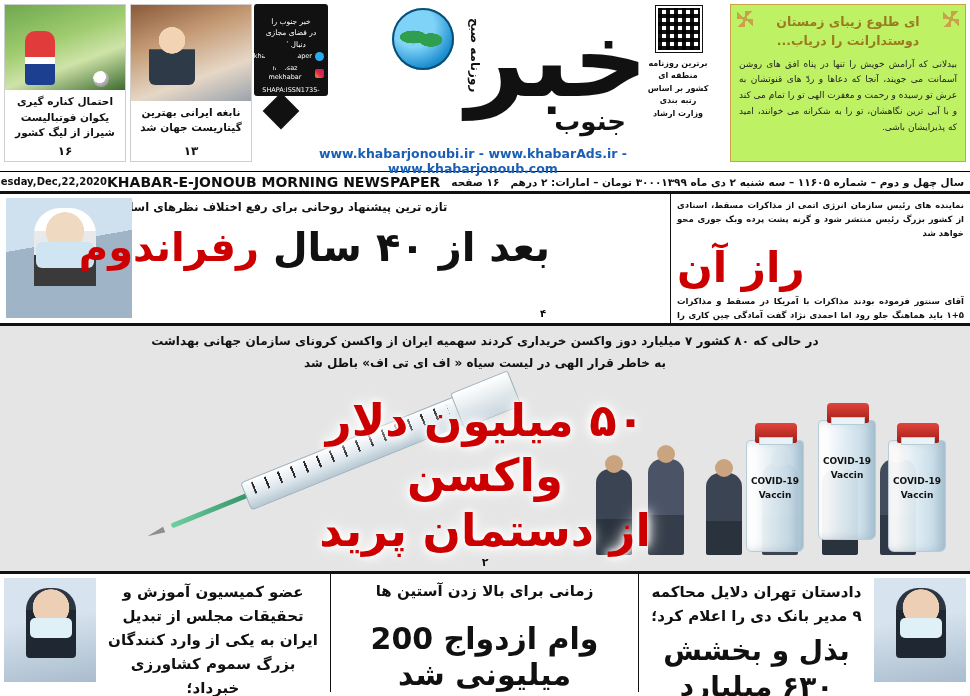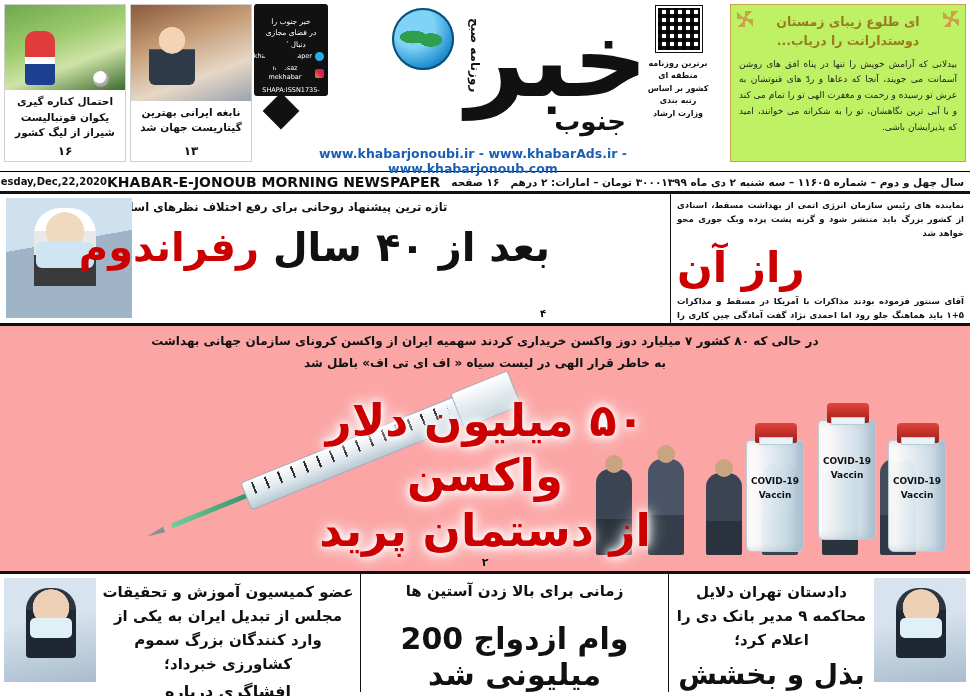--- a/index.html
+++ b/index.html
@@ -268,21 +268,21 @@
     content:""; position:absolute; left:30px; top:44px; width:58px; height:26px;
     background: #cfe6f2; border-radius: 6px;
   }
 
   
   .feature {
     position: relative;
     width: 970px; height: 248px;
     border-bottom: 3px solid #111;
     overflow: hidden;
-    background: #fca5a5;
+    background: #e5e5e5;
   }
   .feature .lede {
     position: relative;
     z-index: 4;
     padding: 5px 18px 3px 18px;
     font-size: 12px; font-weight: bold; line-height: 1.8;
     color: #111; text-align: center; direction: rtl;
   }
   .feature .bighead {
     position: absolute;
@@ -391,21 +391,21 @@
   .band3 {
     position: relative;
     width: 970px; height: 118px;
     display: flex; direction: rtl;
   }
   .b3-col {
     height: 100%; position: relative;
     padding: 5px 6px;
     direction: rtl;
   }
-  .b3-right { width: 302px; border-left: 1px solid #111; }
+  .b3-right { width: 332px; border-left: 1px solid #111; }
   .b3-mid   { width: 308px; border-left: 1px solid #111; }
   .b3-left  { flex: 1; }
   .b3-kicker {
     font-size: 15px; font-weight: bold; color: #111; line-height: 1.6;
     text-align: center;
   }
   .b3-head {
     font-size: 28px; font-weight: bold; color: #111; line-height: 1.2;
     text-align: center; margin-top: 6px; letter-spacing: -0.5px;
   }
@@ -500,21 +500,21 @@
     <div class="ib-1">سال چهل و دوم – شماره ۱۱۶۰۵ – سه شنبه ۲ دی ماه ۱۳۹۹</div>
     <div class="ib-2">۳۰۰۰ تومان – امارات: ۲ درهم</div>
     <div class="ib-4">۱۶ صفحه</div>
     <div class="ib-5">KHABAR-E-JONOUB MORNING NEWSPAPER</div>
     <div class="ib-6">42th year,NO. 11605, Tuesday,Dec,22,2020</div>
   </div>
 
   <div class="band1">
 
     <div class="b1-right">
-      <div class="kicker">نماینده های رئیس سازمان انرژی اتمی از بهداشت مسقط، اسنادی از کشور بزرگ باید منتشر شود و گرنه پشت پرده وبک جوری محو خواهد شد</div>
+      <div class="kicker">نماینده های رئیس سازمان انرژی اتمی از مذاکرات مسقط، اسنادی از کشور بزرگ رئیس منتشر شود و گرنه پشت پرده وبک جوری محو خواهد شد</div>
       <div class="head">راز آن</div>
       <div class="kicker" style="margin-top:3px">آقای سنتور فرموده بودند مذاکرات با آمریکا در مسقط و مذاکرات ۵+۱ باید هماهنگ جلو رود اما احمدی نژاد گفت آمادگی چین کاری را دارم</div>
     </div>
 
     <div class="b1-left">
       <div class="rouhani"></div>
       <div class="kicker">تازه ترین پیشنهاد روحانی برای رفع اختلاف نظرهای اساسی</div>
       <div class="bighead">
         <span>بعد از ۴۰ سال</span>
         <span class="red">رفراندوم</span>

